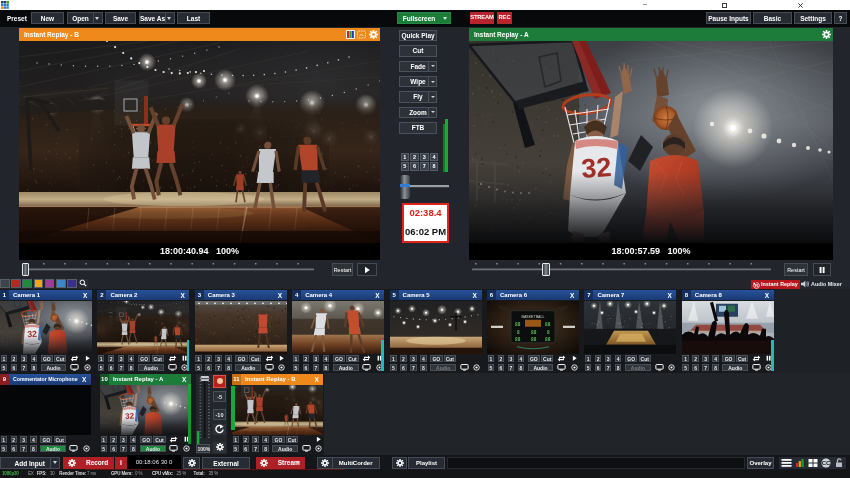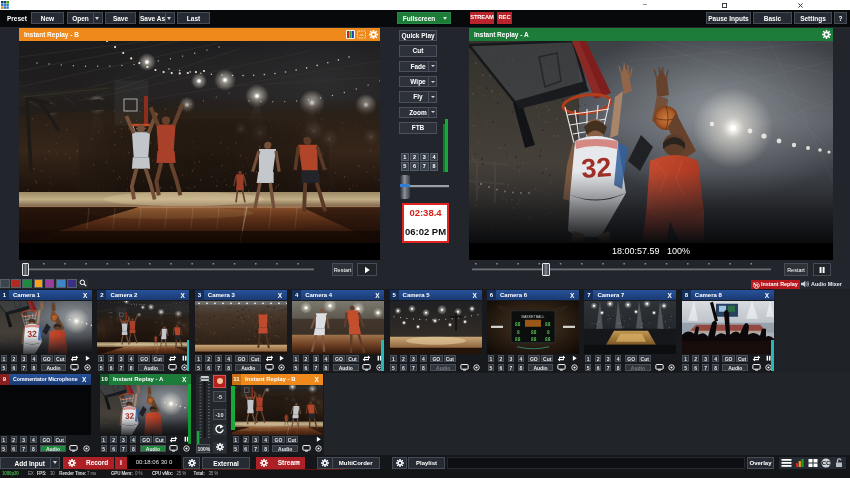--- a/index.html
+++ b/index.html
@@ -1277,20 +1277,21 @@
           <rect x="-1.7" y="-10.2" width="3.4" height="5" rx="0.9" transform="rotate(270)"></rect>
           <rect x="-1.7" y="-10.2" width="3.4" height="5" rx="0.9" transform="rotate(315)"></rect>
           <path fill-rule="evenodd" d="M0 -6.6 a6.6 6.6 0 1 0 0.01 0 Z M0 -3 a3 3 0 1 1 -0.01 0 Z"></path>
         </g>
       </svg>
     </div>
     <svg class="abs" style="left:19px;top:41px" width="361" height="202" viewBox="0 0 361 202">
       <use href="#scA"></use>
     </svg>
     <div class="abs" style="left:19px;top:243px;width:361px;height:16.5px;background:#000"></div>
+    <div class="abs" style="left:19px;top:246px;width:361px;text-align:center;color:#fff;font-size:9px;font-weight:bold">18:00:40.94&nbsp;&nbsp;&nbsp;100%</div>
     <svg class="abs" style="left:19px;top:262px" width="300" height="14" viewBox="0 0 300 14">
       <g fill="#8a9098">
         <rect x="24.0" y="1" width="1.5" height="1.5"></rect>
         <rect x="45.2" y="1" width="1.5" height="1.5"></rect>
         <rect x="66.4" y="1" width="1.5" height="1.5"></rect>
         <rect x="87.6" y="1" width="1.5" height="1.5"></rect>
         <rect x="108.8" y="1" width="1.5" height="1.5"></rect>
         <rect x="130.0" y="1" width="1.5" height="1.5"></rect>
         <rect x="151.2" y="1" width="1.5" height="1.5"></rect>
         <rect x="172.4" y="1" width="1.5" height="1.5"></rect>
@@ -1337,21 +1338,21 @@
           <rect x="-1.7" y="-10.2" width="3.4" height="5" rx="0.9" transform="rotate(270)"></rect>
           <rect x="-1.7" y="-10.2" width="3.4" height="5" rx="0.9" transform="rotate(315)"></rect>
           <path fill-rule="evenodd" d="M0 -6.6 a6.6 6.6 0 1 0 0.01 0 Z M0 -3 a3 3 0 1 1 -0.01 0 Z"></path>
         </g>
       </svg>
     </div>
     <svg class="abs" style="left:469px;top:41px" width="364" height="202" viewBox="0 0 364 202">
       <use href="#scB"></use>
     </svg>
     <div class="abs" style="left:469px;top:243px;width:364px;height:16.5px;background:#000"></div>
-    <div class="abs" style="left:469px;top:246px;width:364px;text-align:center;color:#fff;font-size:9px;font-weight:normal">18:00:57.59&nbsp;&nbsp;&nbsp;100%</div>
+    <div class="abs" style="left:469px;top:246px;width:364px;text-align:center;color:#fff;font-size:9px;font-weight:bold">18:00:57.59&nbsp;&nbsp;&nbsp;100%</div>
     <svg class="abs" style="left:469px;top:262px" width="305" height="14" viewBox="0 0 305 14">
       <g fill="#8a9098">
         <rect x="6.0" y="1" width="1.5" height="1.5"></rect>
         <rect x="27.2" y="1" width="1.5" height="1.5"></rect>
         <rect x="48.4" y="1" width="1.5" height="1.5"></rect>
         <rect x="69.6" y="1" width="1.5" height="1.5"></rect>
         <rect x="90.8" y="1" width="1.5" height="1.5"></rect>
         <rect x="112.0" y="1" width="1.5" height="1.5"></rect>
         <rect x="133.2" y="1" width="1.5" height="1.5"></rect>
         <rect x="154.4" y="1" width="1.5" height="1.5"></rect>

